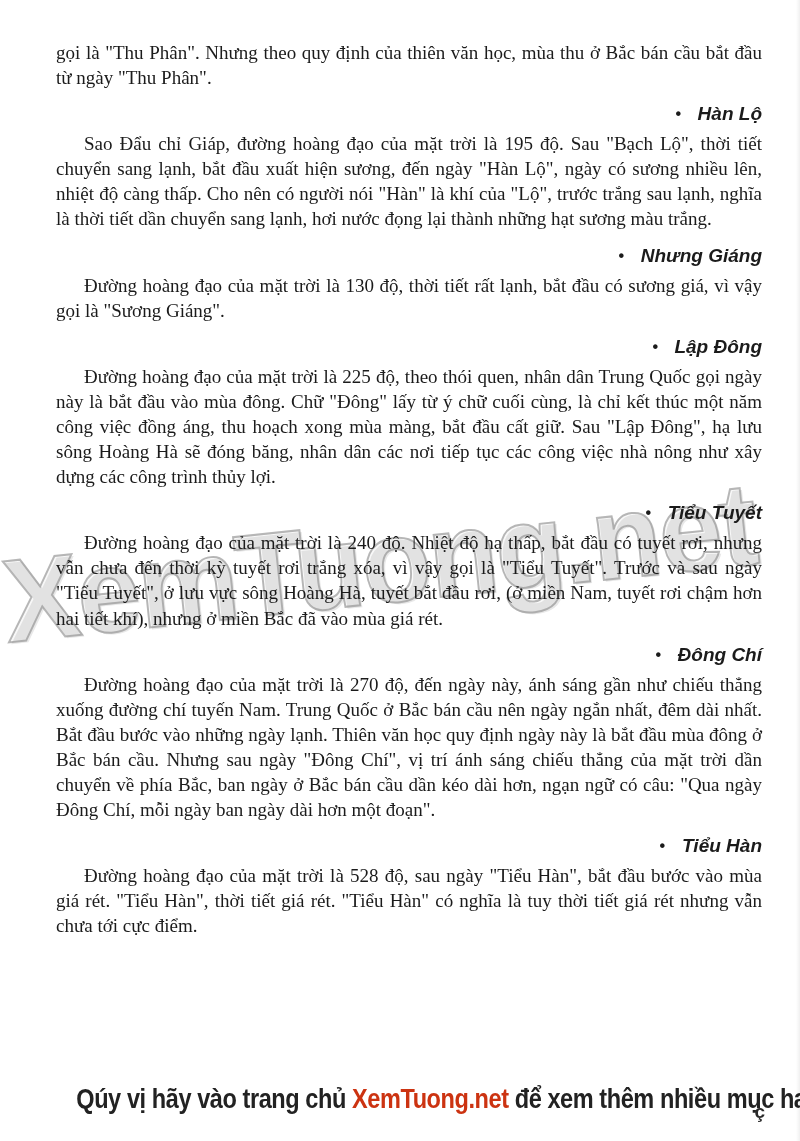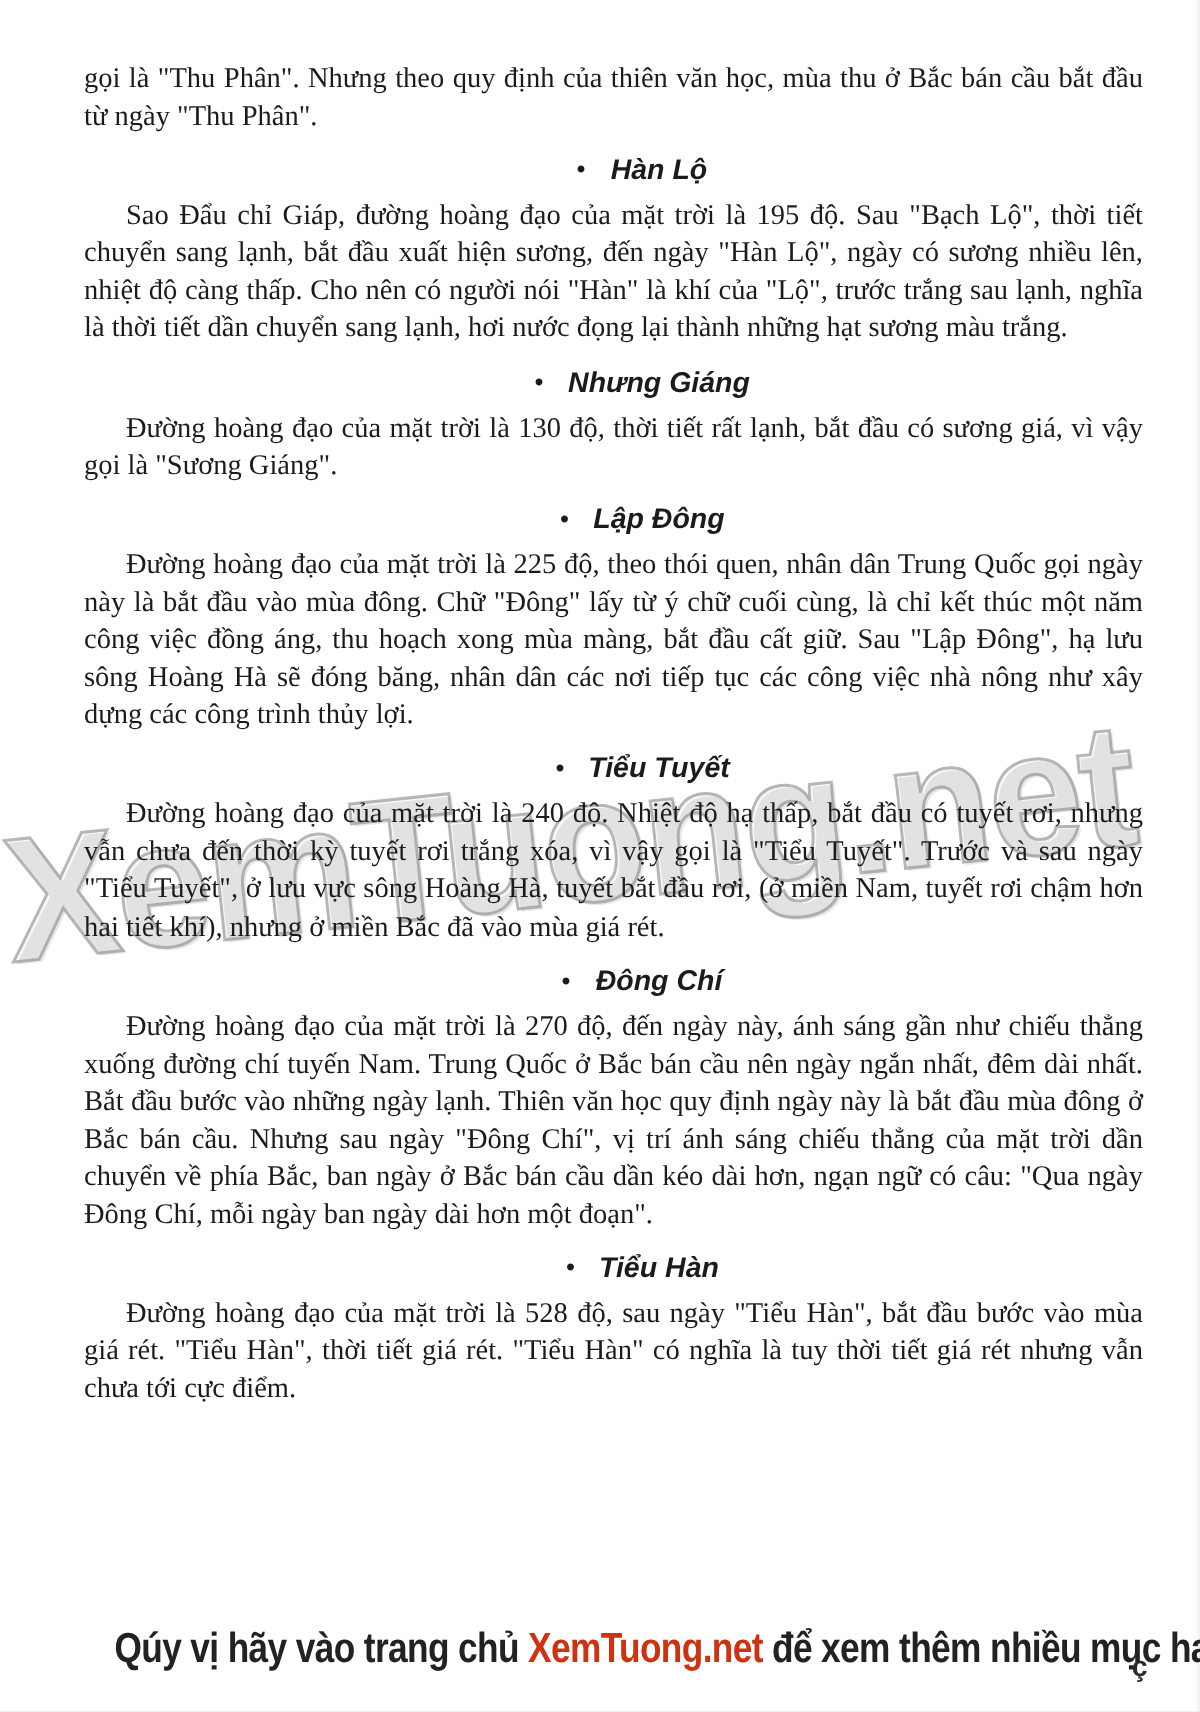--- a/index.html
+++ b/index.html
@@ -44,21 +44,21 @@
   }
   .para{margin:0;}
   .para.indent{text-indent:28px;}
   .heading-row{
     margin:11px 0 5px 0;
     padding-left:38px;
     font-family:"Liberation Sans", sans-serif;
     font-weight:bold;
     font-style:italic;
     font-size:19px;
-    text-align:center;
+    text-align:right;
   }
   .heading-row .bullet{
     font-style:normal;
     display:inline-block;
     margin-right:16px;
     transform:scale(0.85);
   }
   .footer{
     position:absolute;
     left:0;bottom:26px;width:800px;

